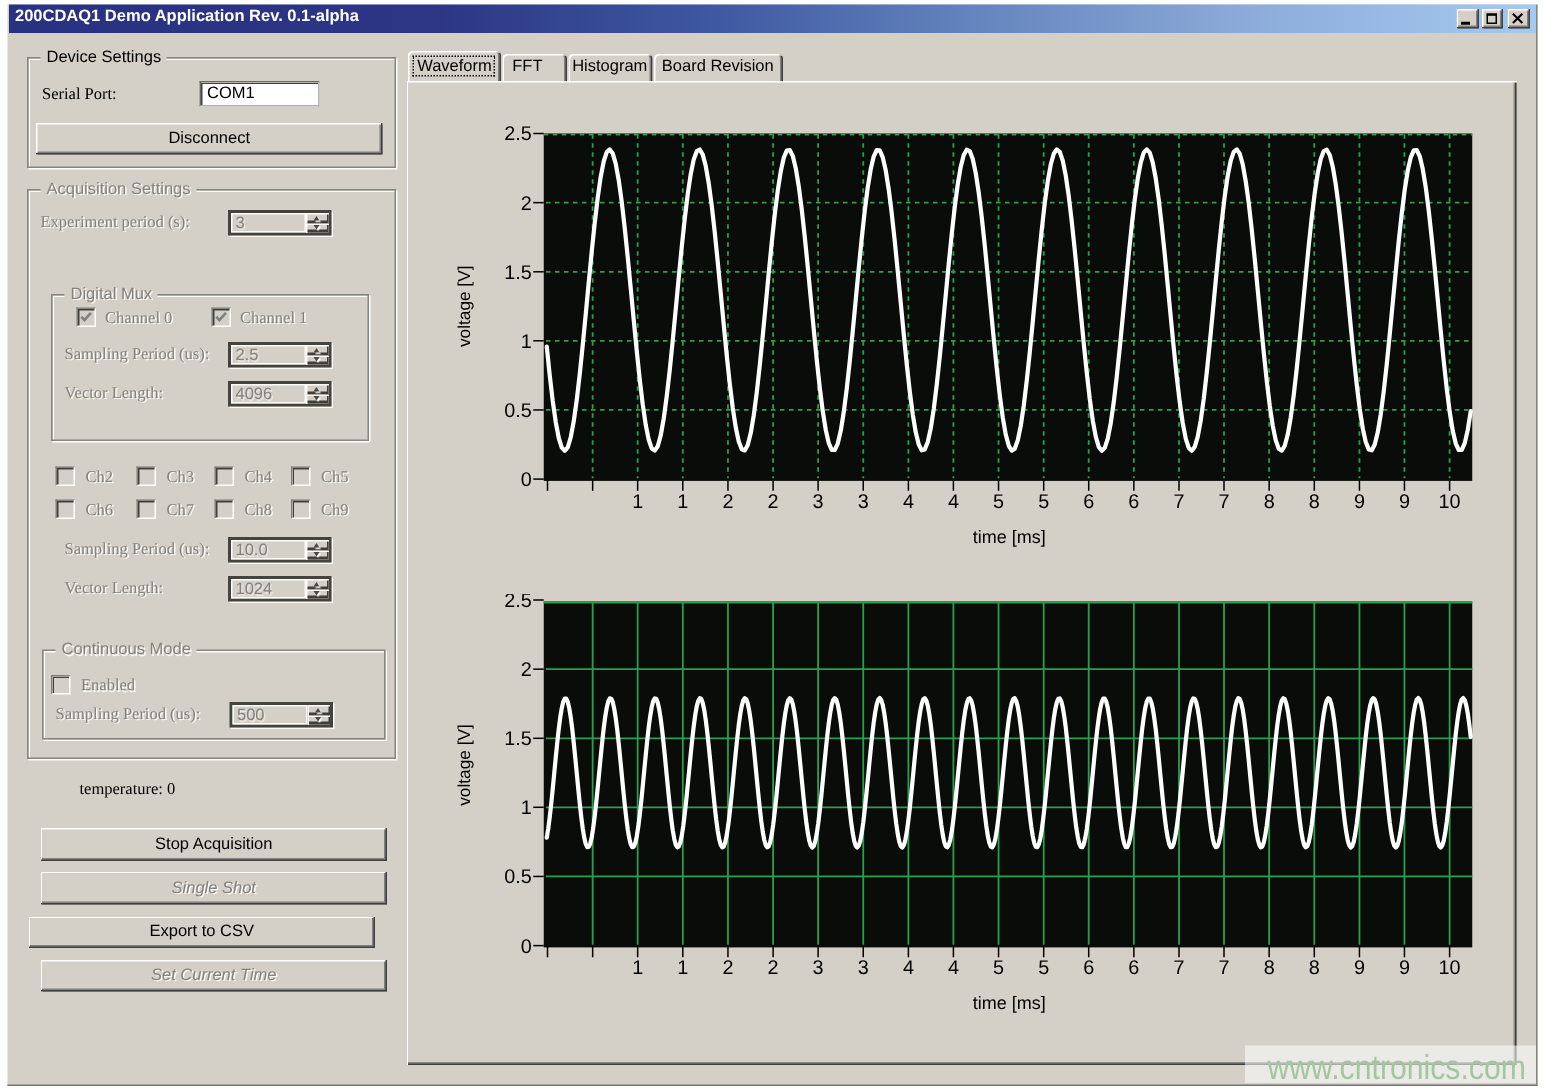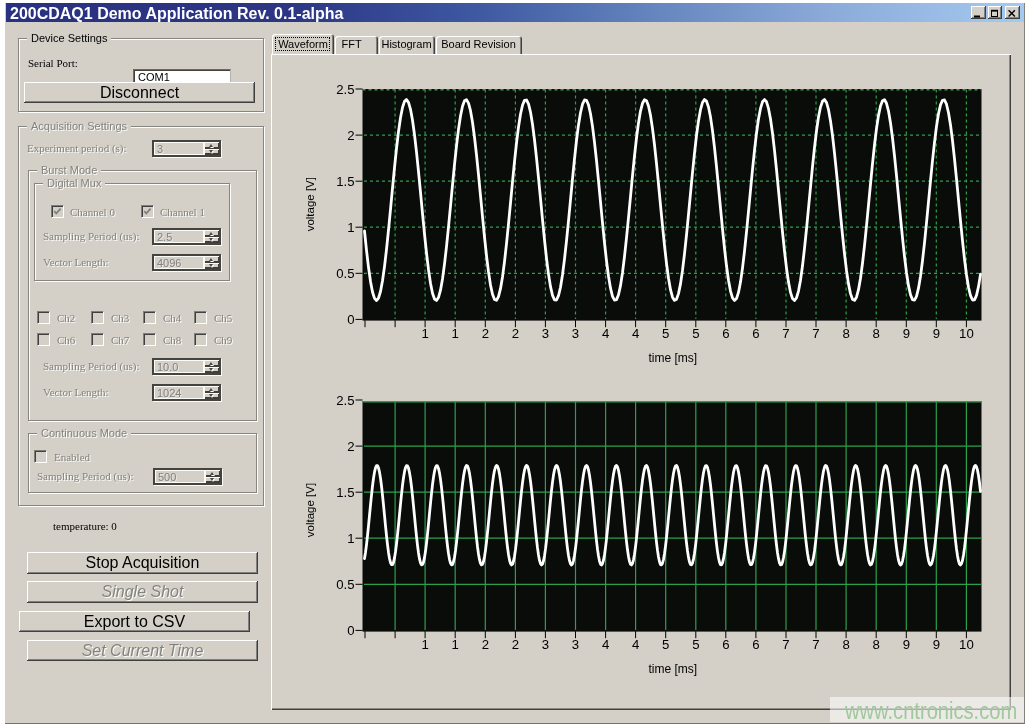--- a/index.html
+++ b/index.html
@@ -1,28 +1,28 @@
 <!DOCTYPE html>
 <html><head><meta charset="utf-8"><style>
 
 * { margin:0; padding:0; box-sizing:border-box; }
 html,body { width:1030px; height:728px; background:#fff; overflow:hidden;
   font-family:"Liberation Sans", sans-serif; }
 #win { position:absolute; left:5px; top:3px; width:1020px; height:720.5px;
   background:#d4d0c8; border-right:1.6px solid #83837c; border-bottom:1.6px solid #74746e; }
 #title { position:absolute; left:1px; top:0; right:0; height:18.5px;
   background:linear-gradient(90deg,#293280 0%,#2c3684 28%,#3e58a1 46%,#6384bd 63%,#8aa9d8 80%,#a5caf0 100%); }
-#title span.t { position:absolute; left:4px; top:2px; color:#fff; font-size:16px; font-weight:bold; letter-spacing:0; }
+#title span.t { position:absolute; left:4px; top:2px; color:#fff; font-size:11px; font-weight:bold; letter-spacing:0; }
 .capbtn { position:absolute; top:2.5px; width:14.5px; height:13.5px; background:#d4d0c8;
   box-shadow: inset -1px -1px 0 #404040, inset 1px 1px 0 #fff, inset -2px -2px 0 #808080; }
 .grp { position:absolute; border:1px solid #87857f; box-shadow: 1px 1px 0 #fdfdfb, inset 1px 1px 0 #fdfdfb; }
 .grp > b { position:absolute; top:-7px; left:8px; background:#d4d0c8; padding:0 4px; font-weight:normal; font-size:11px; line-height:13px; white-space:nowrap; }
 .grp > b.dis, .dl, .cbl { color:#84827e; text-shadow:1px 1px 0 #fdfdfb; }
 .lab, .dl, .cbl { position:absolute; font-size:11px; white-space:nowrap;font-family:Liberation Serif, serif; }
-.btn { position:absolute; background:#d4d0c8; text-align:center; font-size:16px;
+.btn { position:absolute; background:#d4d0c8; text-align:center; font-size:11px;
   box-shadow: inset -1px -1px 0 #404040, inset 1px 1px 0 #fff, inset -2px -2px 0 #808080; }
 .btn.dis { color:#84827e; text-shadow:1px 1px 0 #fdfdfb;font-style:italic; }
 .edit { position:absolute; background:#fff; border:1px solid; border-color:#6b6963 #b4b2ac #b4b2ac #6b6963;
   box-shadow: inset 1px 1px 0 #44423c; font-size:11px; padding-left:4px; }
 .spin { position:absolute; background:#d4d0c8; border:2px solid #45433d; box-shadow:1px 1px 0 #fbfbf8; }
 .spin .sv { position:absolute; left:1px; top:1px; right:16px; bottom:1px; background:#d4d0c8; box-shadow:0 0 0 1px #fbfbf8; padding:0 0 0 2px; font-size:11px; color:#84827e; text-shadow:1px 1px 0 #e8e6e1; }
 .sb { position:absolute; right:0; width:15px; height:6.5px; background:#d4d0c8;
   box-shadow: inset 1px 1px 0 #fbfbf8, inset -1px -2px 0 #403e3a; }
 .sbu { top:0; } .sbd { bottom:0; }
 .sb i { position:absolute; left:4.5px; width:0; height:0; border-left:2.5px solid transparent; border-right:2.5px solid transparent; filter:drop-shadow(1px 1px 0 #fff); }
@@ -220,39 +220,36 @@
 <text transform="translate(13.5 114.0) rotate(-90)" font-family="Liberation Sans, sans-serif" font-size="11.5" fill="#000" text-anchor="middle">voltage [V]</text>
 </svg>
 <div class="tab" style="left:267px;top:31px;width:62px;height:20px;line-height:20px;z-index:3">Waveform<i style="position:absolute;left:3px;top:3px;right:4px;bottom:3px;border:1px dotted #000"></i></div>
 <div class="tab" style="left:329.5px;top:33px;width:43px;height:18px;line-height:17px;text-align:left;padding-left:7px">FFT</div>
 <div class="tab" style="left:373.5px;top:33px;width:56px;height:18px;line-height:17px">Histogram</div>
 <div class="tab" style="left:430.5px;top:33px;width:86px;height:18px;line-height:17px">Board Revision</div>
 <div class="grp" style="left:13px;top:35px;width:246px;height:74px">
       <b>Device Settings</b>
     </div>
 <div class="lab" style="left:23px;top:53.5px">Serial Port:</div>
-<div class="edit" style="left:128px;top:66px;width:98px;height:17px;line-height:14px">COM1</div>
+<div class="edit" style="left:128px;top:51px;width:80px;height:17px;line-height:14px">COM1</div>
 <div class="btn" style="left:19px;top:79px;width:231px;height:21px;line-height:21px">Disconnect</div>
 <div class="grp" style="left:13px;top:123px;width:246px;height:380px">
       <b class="dis">Acquisition Settings</b>
     </div>
 <div class="dl" style="left:22px;top:139px">Experiment period (s):</div>
 <div class="spin" style="left:147px;top:137px;width:69px;height:17px">
       <span class="sv">3</span>
       <span class="sb sbu">
         <i class="au"></i>
       </span>
       <span class="sb sbd">
         <i class="ad"></i>
       </span>
     </div>
-<div class="grp" style="left:23px;top:167px;width:229px;height:251px">
-      <b class="dis">Burst Mode</b>
-    </div>
-<div class="grp" style="left:29px;top:180px;width:196px;height:98px">
+<div class="grp" style="left:29px;top:193px;width:212px;height:98px">
       <b class="dis">Digital Mux</b>
     </div>
 <div class="cb" style="left:46px;top:202px">
       <svg width="11" height="11" style="position:absolute;left:0;top:0">
         <path d="M2.2 5.2 L4.3 7.4 L8.6 2.6" fill="none" stroke="#808080" stroke-width="1.8"></path>
       </svg>
     </div>
 <div class="cbl" style="left:65px;top:203px">Channel 0</div>
 <div class="cb" style="left:136px;top:202px">
       <svg width="11" height="11" style="position:absolute;left:0;top:0">

